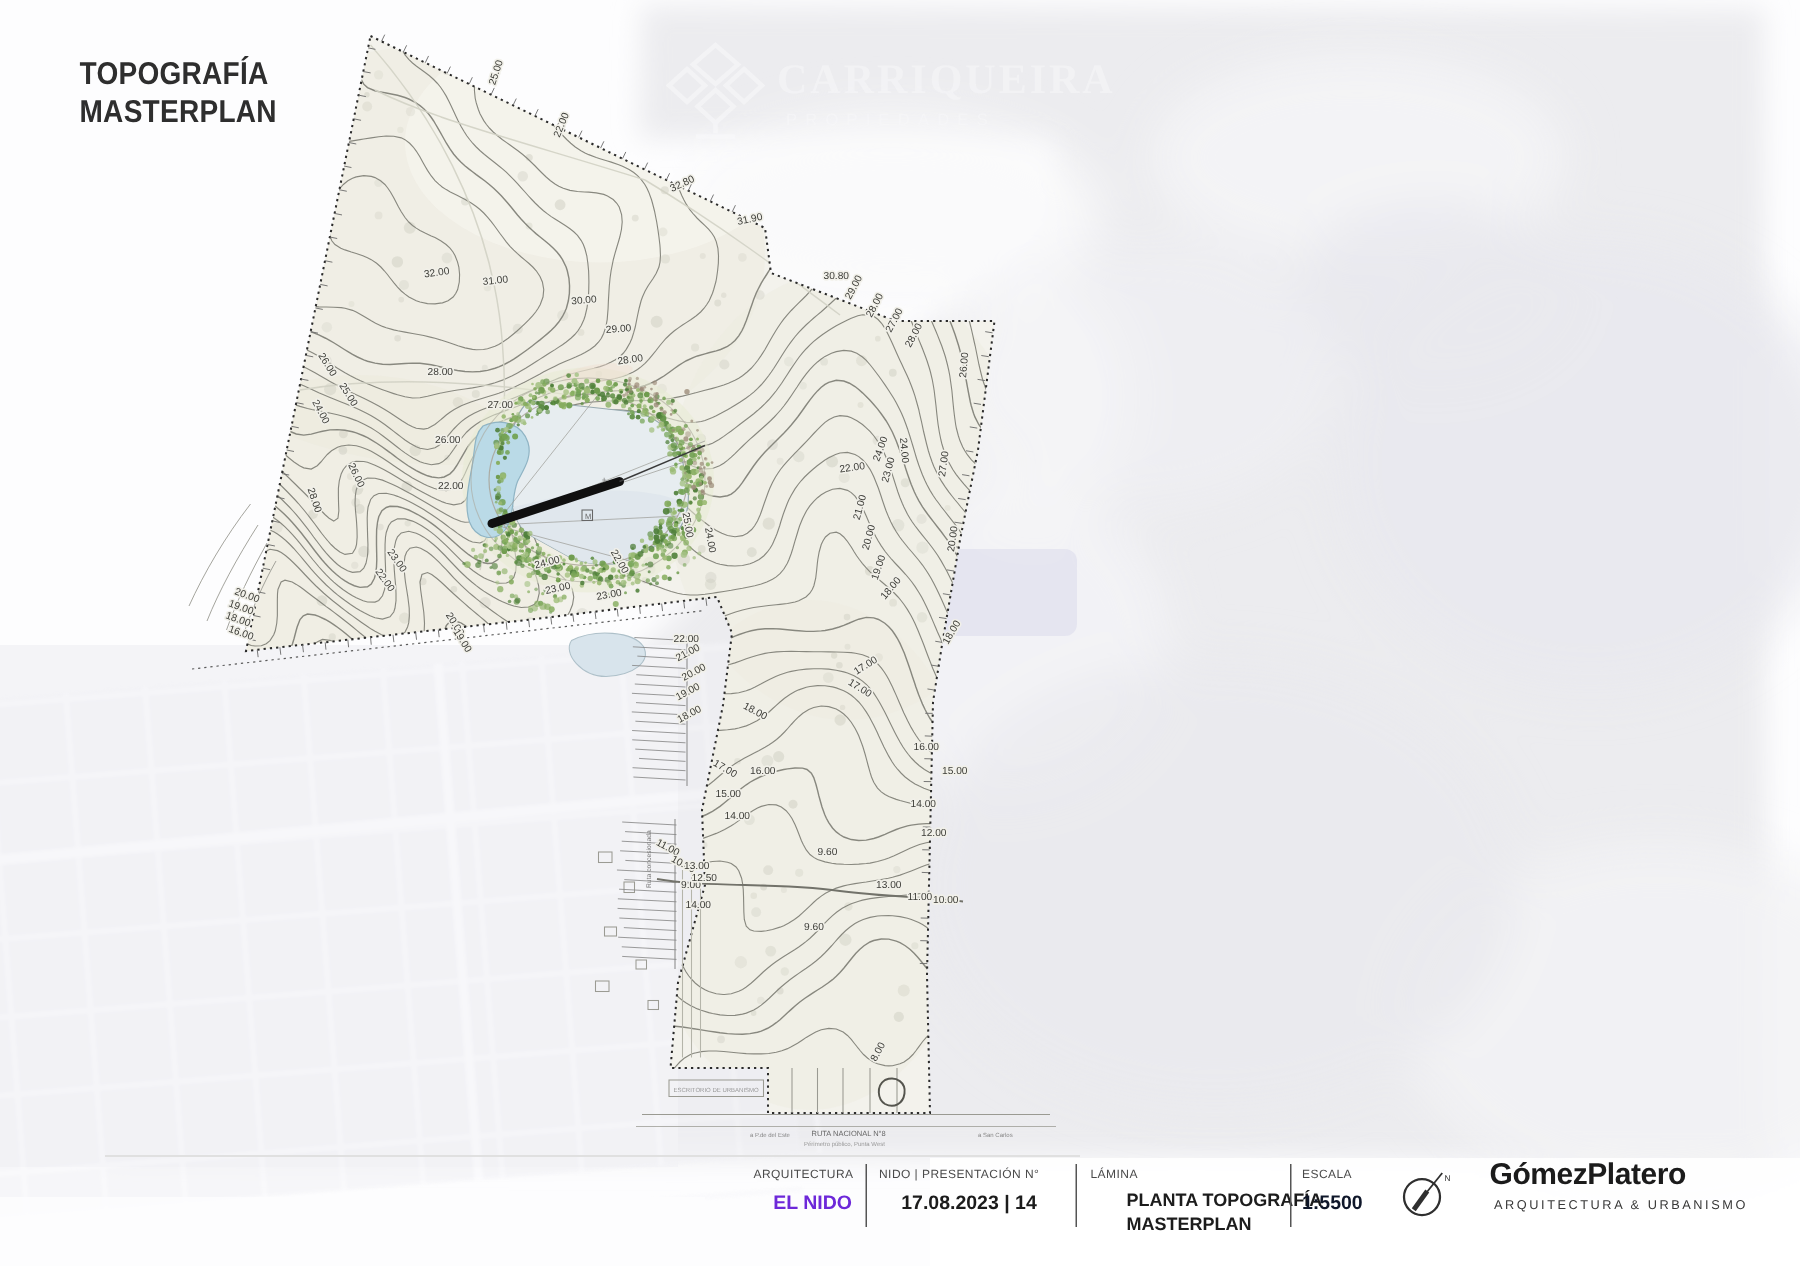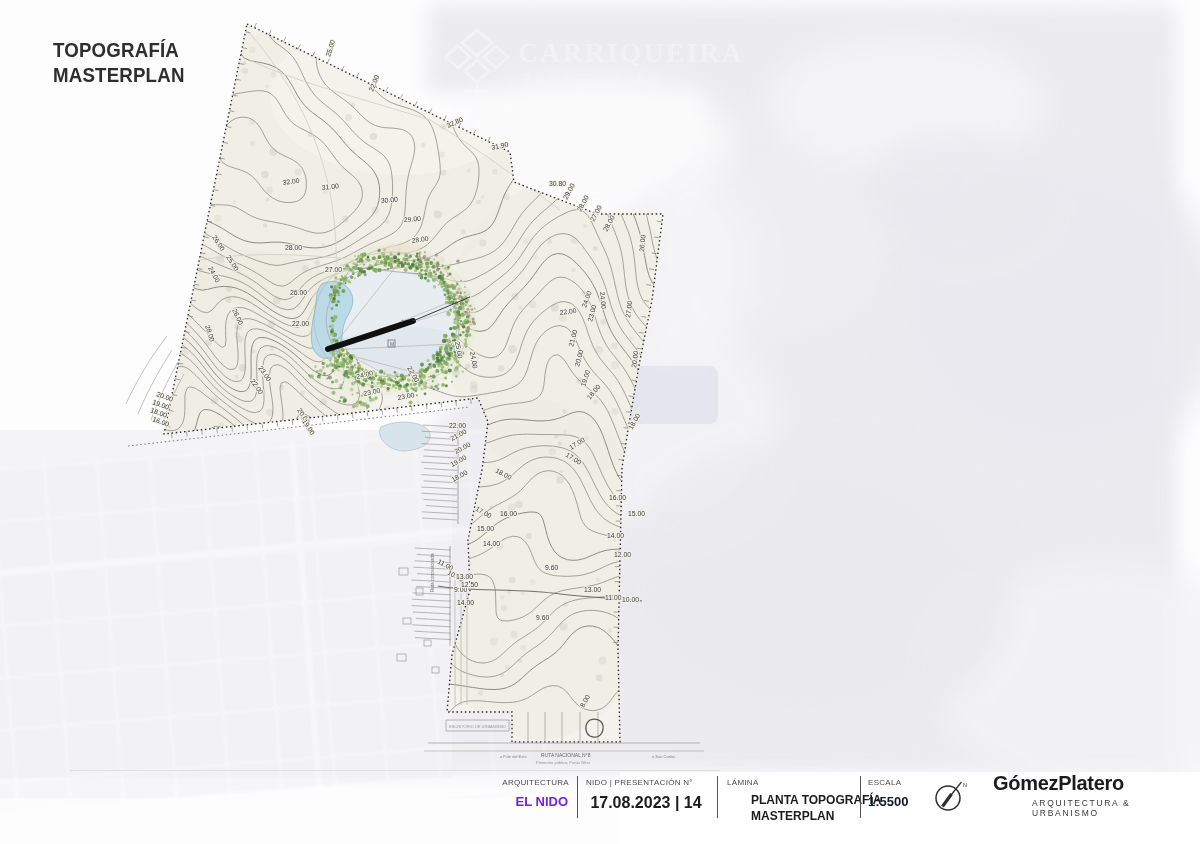--- a/index.html
+++ b/index.html
@@ -1508,21 +1508,21 @@
 <div class="abs" style="left:70px;top:770px;width:650px;height:1px;background:#e0e0e0;"></div>
 
 <div class="abs" style="left:495px;top:778px;width:74px;text-align:right;font-size:8px;color:#4a4a4a;letter-spacing:0.3px;">ARQUITECTURA</div>
 
 <div class="abs" style="left:468px;top:794px;width:100px;text-align:right;font-size:13px;font-weight:bold;color:#6d28d9;">EL NIDO</div>
 
 <div class="abs" style="left:577px;top:776px;width:1px;height:42px;background:#555;"></div>
 
 <div class="abs" style="left:586px;top:778px;font-size:8px;color:#4a4a4a;letter-spacing:0.3px;">NIDO | PRESENTACIÓN N°</div>
 
-<div class="abs" style="left:586px;top:794px;width:120px;text-align:center;font-size:16px;font-weight:bold;color:#1c1c1c;">17.08.2023 | 14</div>
+<div class="abs" style="left:586px;top:794px;width:120px;text-align:center;font-size:13px;font-weight:bold;color:#1c1c1c;">17.08.2023 | 14</div>
 
 <div class="abs" style="left:717px;top:776px;width:1px;height:42px;background:#555;"></div>
 
 <div class="abs" style="left:727px;top:778px;font-size:8px;color:#4a4a4a;letter-spacing:0.3px;text-align:center;">LÁMINA</div>
 
 <div class="abs" style="left:727px;top:792px;width:140px;font-size:12px;font-weight:bold;color:#1c1c1c;line-height:16px;margin-left:24px;">PLANTA TOPOGRAFÍA MASTERPLAN</div>
 
 <div class="abs" style="left:860px;top:776px;width:1px;height:42px;background:#555;"></div>
 
 <div class="abs" style="left:868px;top:778px;font-size:8px;color:#4a4a4a;letter-spacing:0.3px;">ESCALA</div>
@@ -1531,13 +1531,13 @@
 
 <svg class="abs" style="left:925px;top:775px;" width="60" height="52" viewBox="0 0 60 52">
 <circle cx="23" cy="23" r="12" fill="none" stroke="#2f2f2f" stroke-width="1.5"></circle>
 <line x1="17.5" y1="31.5" x2="26.5" y2="19" stroke="#2f2f2f" stroke-width="3.2"></line>
 <line x1="26" y1="20" x2="36.5" y2="7" stroke="#2f2f2f" stroke-width="1.2"></line>
 <text x="38" y="12" font-size="5.5" fill="#2f2f2f">N</text>
 </svg>
 
 <div class="abs" style="left:993px;top:772px;font-size:20px;font-weight:bold;color:#1b1b1b;letter-spacing:-0.3px;">GómezPlatero</div>
 
-<div class="abs" style="left:996px;top:798px;font-size:8.5px;color:#383838;letter-spacing:1.7px;margin-left:36px;">ARQUITECTURA &amp; URBANISMO</div>
+<div class="abs" style="left:996px;top:798px;font-size:8.5px;color:#383838;letter-spacing:1.7px;">ARQUITECTURA &amp; URBANISMO</div>
 
 </body></html>

